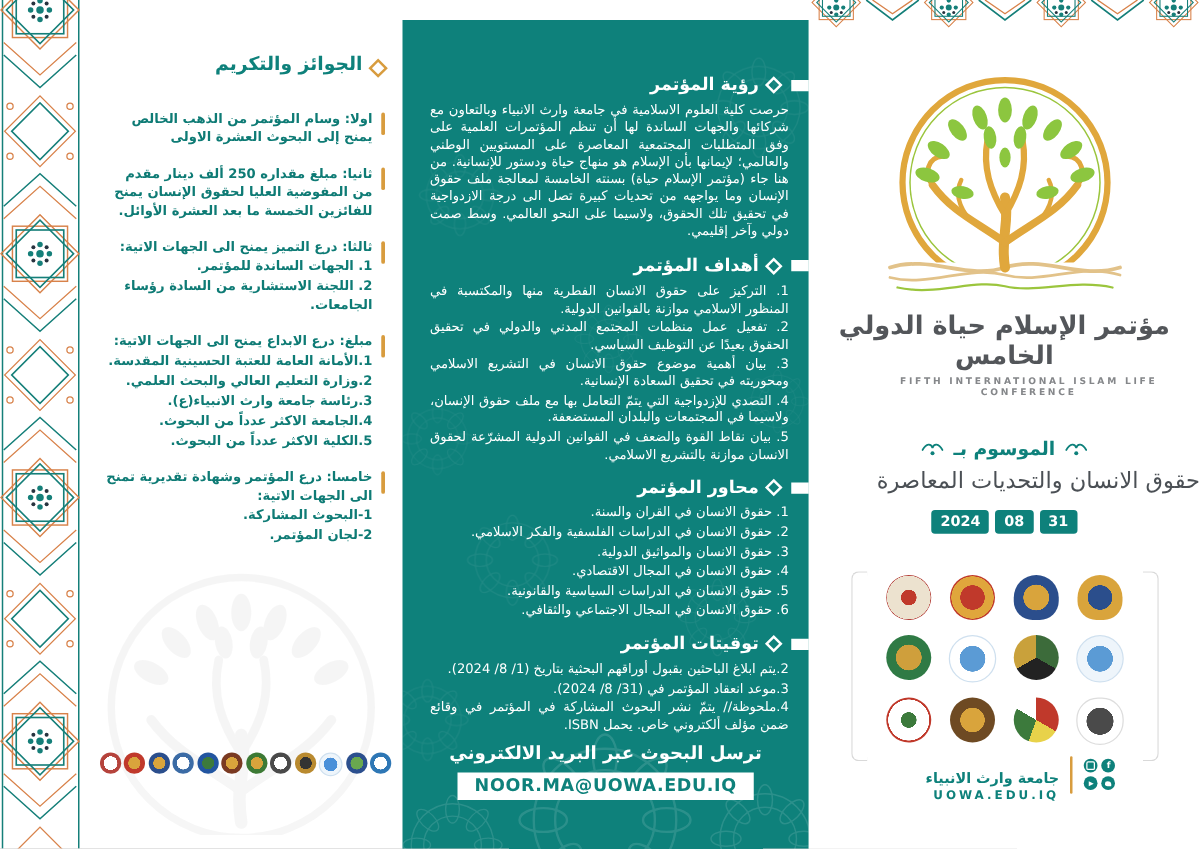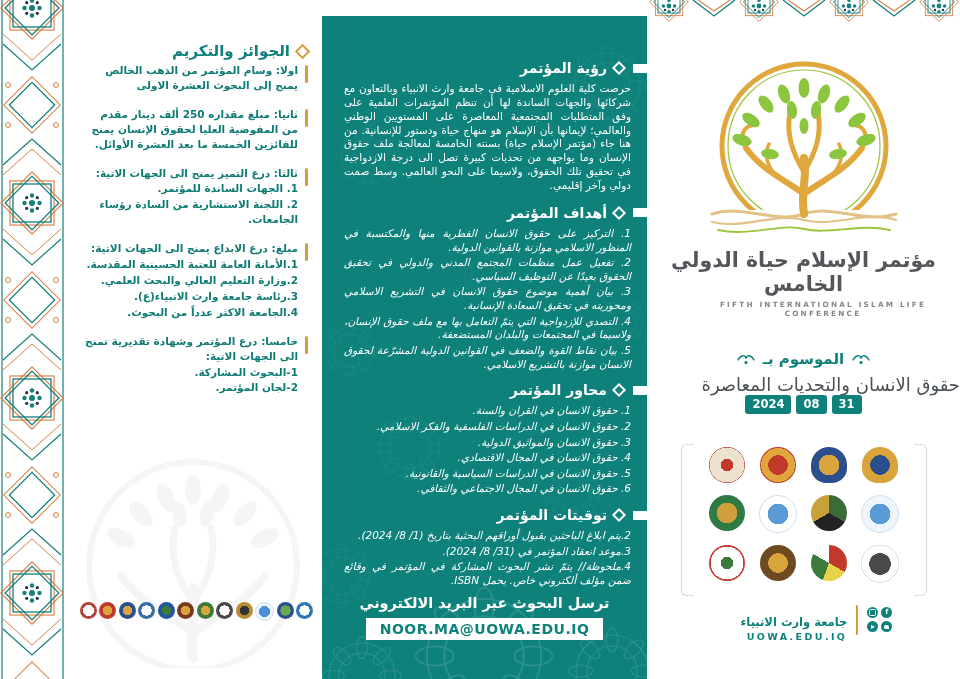--- a/index.html
+++ b/index.html
@@ -3,55 +3,55 @@
 <meta charset="utf-8">
 <style>
   html,body{margin:0;padding:0;background:#888;}
   .page{position:relative;width:960px;height:679px;background:#fff;overflow:hidden;
         font-family:"DejaVu Sans","Liberation Sans",sans-serif;}
   
   .strip{position:absolute;left:0;top:0;width:65px;height:679px;background:#fff;}
   
   .left-panel{position:absolute;left:65px;top:0;width:257px;height:679px;background:#fff;}
   .left-content{position:relative;padding:42px 14px 0 18px;direction:rtl;color:#0E7B75;}
-  .lp-head{display:flex;align-items:center;gap:7px;margin-bottom:3px;}
+  .lp-head{display:flex;align-items:flex-end;gap:7px;margin-bottom:28px;}
   .lp-head h1{font-size:15px;font-weight:bold;color:#0E817B;margin:0;}
   .diamond{width:7px;height:7px;border:2px solid #D89C3E;transform:rotate(45deg);display:inline-block;flex:0 0 auto;}
   .award{display:flex;gap:7px;margin-bottom:14px;}
   .gold-bar{flex:0 0 auto;width:3px;height:18px;border-radius:2px;background:#D89C3E;margin-top:2px;}
   .award-text{font-size:10.5px;font-weight:bold;line-height:1.42;text-align:right;}
   .award-label{font-weight:bold;}
   .award-list div{margin-top:1px;}
   .watermark{position:absolute;left:6px;top:448px;opacity:0.05;}
   .mini-logos{position:absolute;left:16px;right:10px;top:602px;display:flex;justify-content:center;gap:2.5px;}
   .mini-logo{width:17px;height:17px;border-radius:50%;flex:0 0 auto;}
   
   .middle-panel{position:absolute;left:322px;top:16px;width:325px;height:679px;background:#0E817B;color:#fff;}
   .mid-pattern{position:absolute;left:0;top:0;}
   .mid-content{position:relative;padding:44px 16px 0 22px;direction:rtl;}
   .sec-head{display:flex;align-items:center;gap:7px;position:relative;margin-bottom:6px;}
   .sec-tab{width:14px;height:9px;background:#fff;margin-left:2px;margin-right:-16px;flex:0 0 auto;}
   .sec-diamond{width:6px;height:6px;border:2px solid #fff;transform:rotate(45deg);display:inline-block;flex:0 0 auto;}
   .sec-head h2{font-size:14px;font-weight:bold;margin:0;}
   .sec-body{font-size:10.5px;line-height:1.32;text-align:justify;margin:0 0 12px 0;}
-  .sec-list{font-size:10.5px;line-height:1.3;margin-bottom:11px;font-style:italic;}
+  .sec-list{font-size:10.5px;line-height:1.3;margin-bottom:11px;}
   .sec-list div{margin-bottom:2px;text-align:justify;}
   .mid-footer{position:absolute;left:0;right:0;top:579px;text-align:center;direction:rtl;}
   .submit-note{font-size:14.5px;font-weight:bold;}
   .email-box{display:inline-block;direction:ltr;margin-top:7px;background:#fff;color:#0E817B;
              font-size:14px;font-weight:bold;letter-spacing:0.5px;padding:3px 14px;}
   
   .right-panel{position:absolute;left:647px;top:0;width:313px;height:679px;background:#fff;}
   .logo-wrap{text-align:center;margin-top:24px;}
   .title-ar{font-size:20.5px;font-weight:bold;color:#53565A;text-align:center;margin-top:6px;direction:rtl;}
   .title-en{font-size:7.3px;letter-spacing:2.2px;color:#85878A;text-align:center;margin-top:4px;font-weight:bold;padding-left:39px;}
   .tagged{display:flex;align-items:center;justify-content:center;gap:8px;margin-top:32px;direction:rtl;}
   .tagged-label{font-size:15px;font-weight:bold;color:#0E817B;}
   .theme-title{font-size:18px;font-weight:normal;color:#4B5055;margin-top:6px;direction:rtl;}
-  .date-row{display:flex;justify-content:center;gap:5px;align-items:center;}
+  .date-row{display:flex;justify-content:center;gap:5px;margin-top:13px;align-items:center;}
   .date-badge{background:#0E817B;color:#fff;font-size:11.5px;font-weight:bold;
               padding:3px 7px;border-radius:3px;line-height:1.1;}
   .partners{position:relative;width:246px;margin:30px auto 0 auto;height:152px;}
   .bracket{position:absolute;top:0;width:12px;height:150px;border:1.5px solid #d9d9d9;}
   .bracket.bl{left:0;border-right:none;border-radius:6px 0 0 6px;}
   .bracket.br{right:0;border-left:none;border-radius:0 6px 6px 0;}
   .pgrid{display:grid;grid-template-columns:repeat(4,1fr);column-gap:12px;row-gap:12px;
          width:192px;margin:0 auto;padding-top:3px;justify-items:center;}
   .plogo{width:36px;height:36px;border-radius:50%;}
   .right-footer{position:absolute;left:0;right:0;top:597px;display:flex;align-items:center;justify-content:center;gap:9px;}
@@ -184,20 +184,21 @@
       <div class="award">
         <span class="gold-bar"></span>
         <div class="award-text">
           <span class="award-label">مبلغ:</span>
           <span>درع الابداع يمنح الى الجهات الاتية:</span>
           <div class="award-list">
             <div>1.الأمانة العامة للعتبة الحسينية المقدسة.</div>
             <div>2.وزارة التعليم العالي والبحث العلمي.</div>
             <div>3.رئاسة جامعة وارث الانبياء(ع).</div>
             <div>4.الجامعة الاكثر عدداً من البحوث.</div>
+            <div>5.الكلية الاكثر عدداً من البحوث.</div>
           </div>
         </div>
       </div>
 
       <div class="award">
         <span class="gold-bar"></span>
         <div class="award-text">
           <span class="award-label">خامسا:</span>
           <span>درع المؤتمر وشهادة تقديرية تمنح الى الجهات الاتية:</span>
           <div class="award-list">

